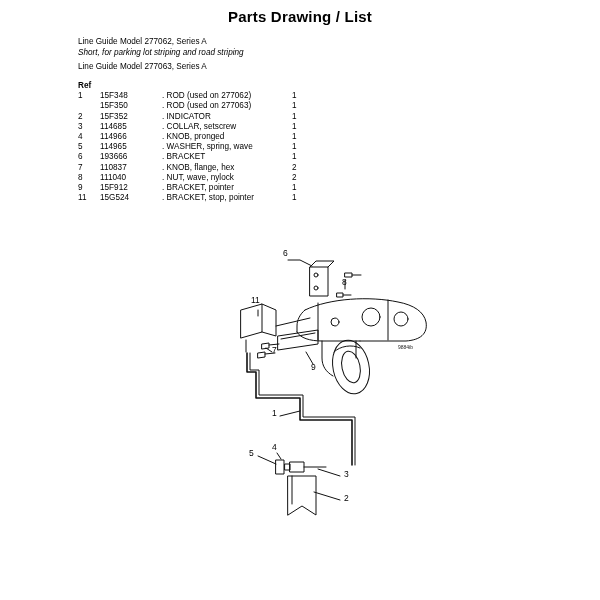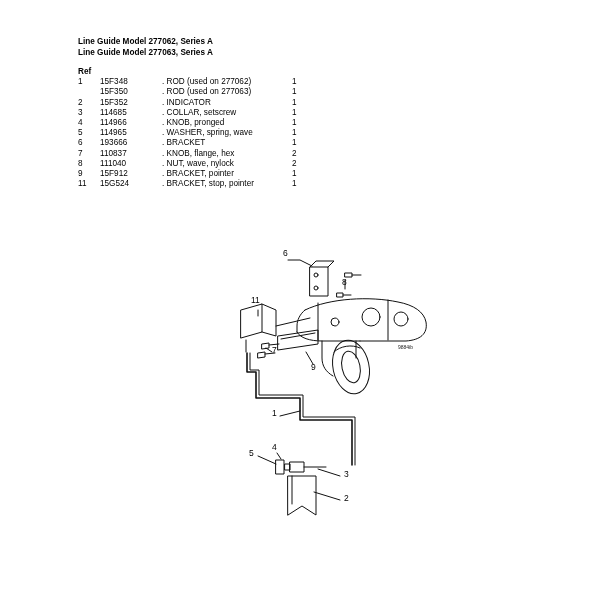--- a/index.html
+++ b/index.html
@@ -31,21 +31,21 @@
     letter-spacing: 0.2px;
   }
   .parts-block {
     position: absolute;
     top: 36px;
     left: 78px;
     width: 320px;
   }
   .model-line {
     font-size: 8.2px;
-    font-weight: bold;
+    font-weight: normal;
     line-height: 11px;
   }
   .model-sub {
     font-size: 8.2px;
     font-style: italic;
     line-height: 11px;
     margin-bottom: 3px;
   }
   table.parts {
     margin-top: 9px;
@@ -81,24 +81,26 @@
     position: absolute;
     font-size: 5px;
     color: #222;
   }
 </style>
 </head>
 <body>
 
 <div class="page">
 
+  <div class="title">Parts Drawing / List</div>
 
   <div class="parts-block">
 
     <div class="model-line">Line Guide Model 277062, Series A</div>
+    <div class="model-sub">Short, for parking lot striping and road striping</div>
     <div class="model-line">Line Guide Model 277063, Series A</div>
 
     <table class="parts">
       <tbody>
         <tr class="hdr-row-1">
           <td class="col-ref">Ref</td>
           <td class="col-part"></td>
           <td class="col-desc"></td>
           <td class="col-qty"></td>
         </tr>

